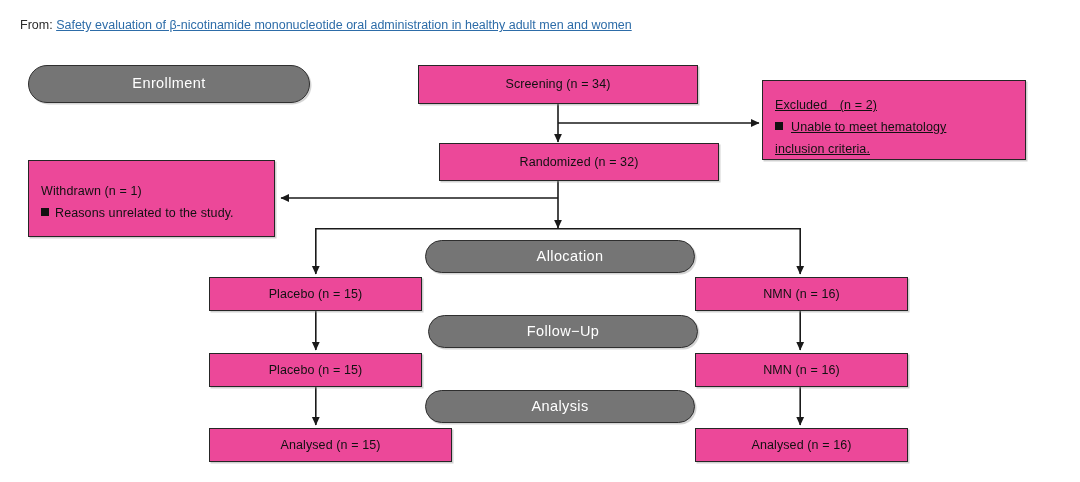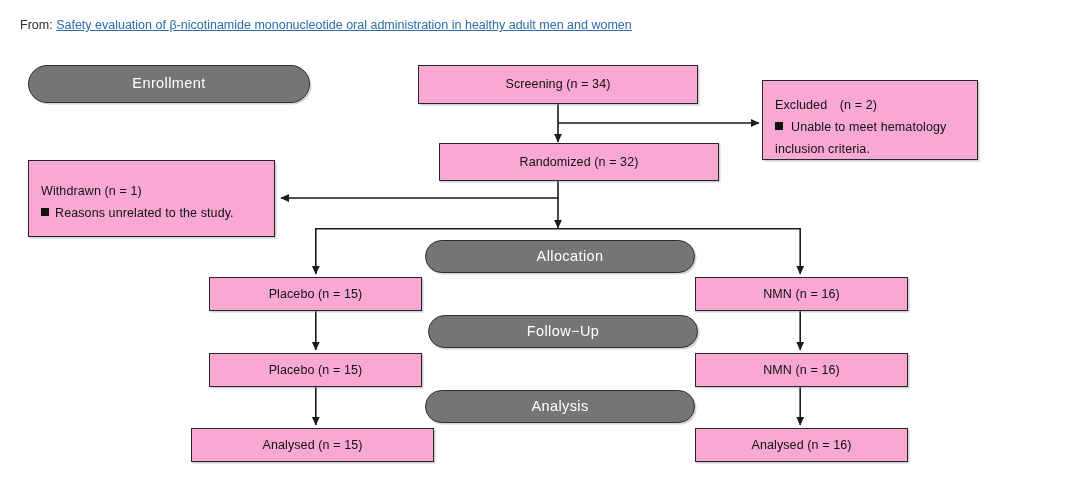--- a/index.html
+++ b/index.html
@@ -48,21 +48,21 @@
     position: absolute;
     box-sizing: border-box;
     display: flex;
     align-items: center;
     justify-content: center;
     font-size: 12.5px;
     line-height: 1.5;
     letter-spacing: 0.1px;
   }
   .node.plain {
-    background: #f9a8d4;
+    background: #ec4899;
     border: 1.6px solid #262626;
     box-shadow: 1.5px 1.5px 0 rgba(150,150,150,0.45);
     color: #111111;
     text-align: center;
   }
   .node.stage {
     background: #757575;
     border: 1.8px solid #2f2f2f;
     border-radius: 19px;
     color: #ffffff;
@@ -151,25 +151,25 @@
   <div class="node plain" style="left:418px; top:143px; width:280px; height:38px;margin-left:21px;">Randomized (n = 32)</div>
 
   <div class="node plain" style="left:209px; top:277px; width:213px; height:34px;">Placebo (n = 15)</div>
 
   <div class="node plain" style="left:695px; top:277px; width:213px; height:34px;">NMN (n = 16)</div>
 
   <div class="node plain" style="left:209px; top:353px; width:213px; height:34px;">Placebo (n = 15)</div>
 
   <div class="node plain" style="left:695px; top:353px; width:213px; height:34px;">NMN (n = 16)</div>
 
-  <div class="node plain" style="left:191px; top:428px; width:243px; height:34px;">Analysed (n = 15)</div>
+  <div class="node plain" style="left:209px; top:428px; width:243px; height:34px;">Analysed (n = 15)</div>
 
   <div class="node plain" style="left:695px; top:428px; width:213px; height:34px;">Analysed (n = 16)</div>
 
-  <div class="node plain note" style="left:762px; top:80px; width:216px; height:80px;">
+  <div class="node plain note" style="left:762px; top:80px; width:264px; height:80px;text-decoration:underline;">
     <div class="note-body">
       <span class="note-line">Excluded (n = 2)</span>
       <span class="note-line"><span class="bullet-sq"></span><span class="indent">Unable to meet hematology</span></span>
       <span class="note-line">inclusion criteria.</span>
     </div>
   </div>
 
   <div class="node plain note" style="left:28px; top:160px; width:247px; height:77px; padding-top:20px;">
     <div class="note-body">
       <span class="note-line">Withdrawn (n = 1)</span>

